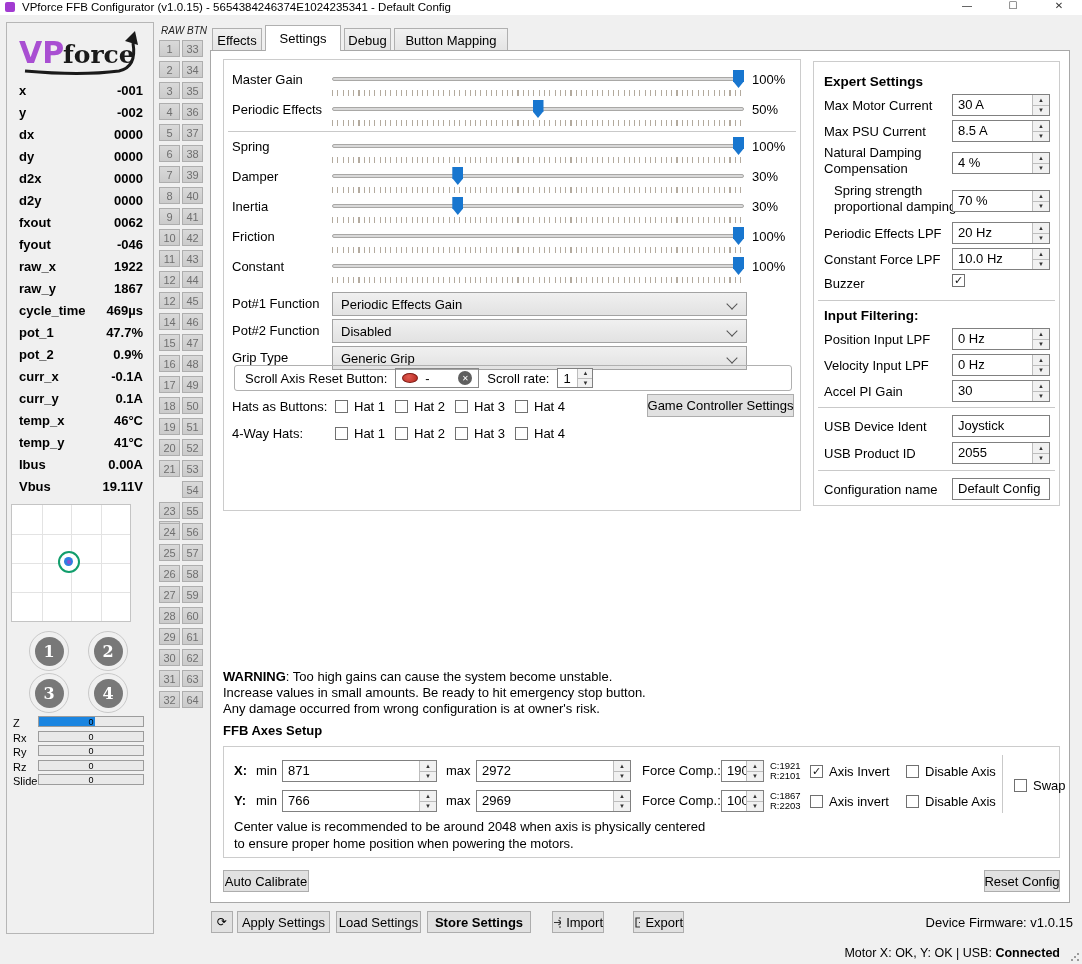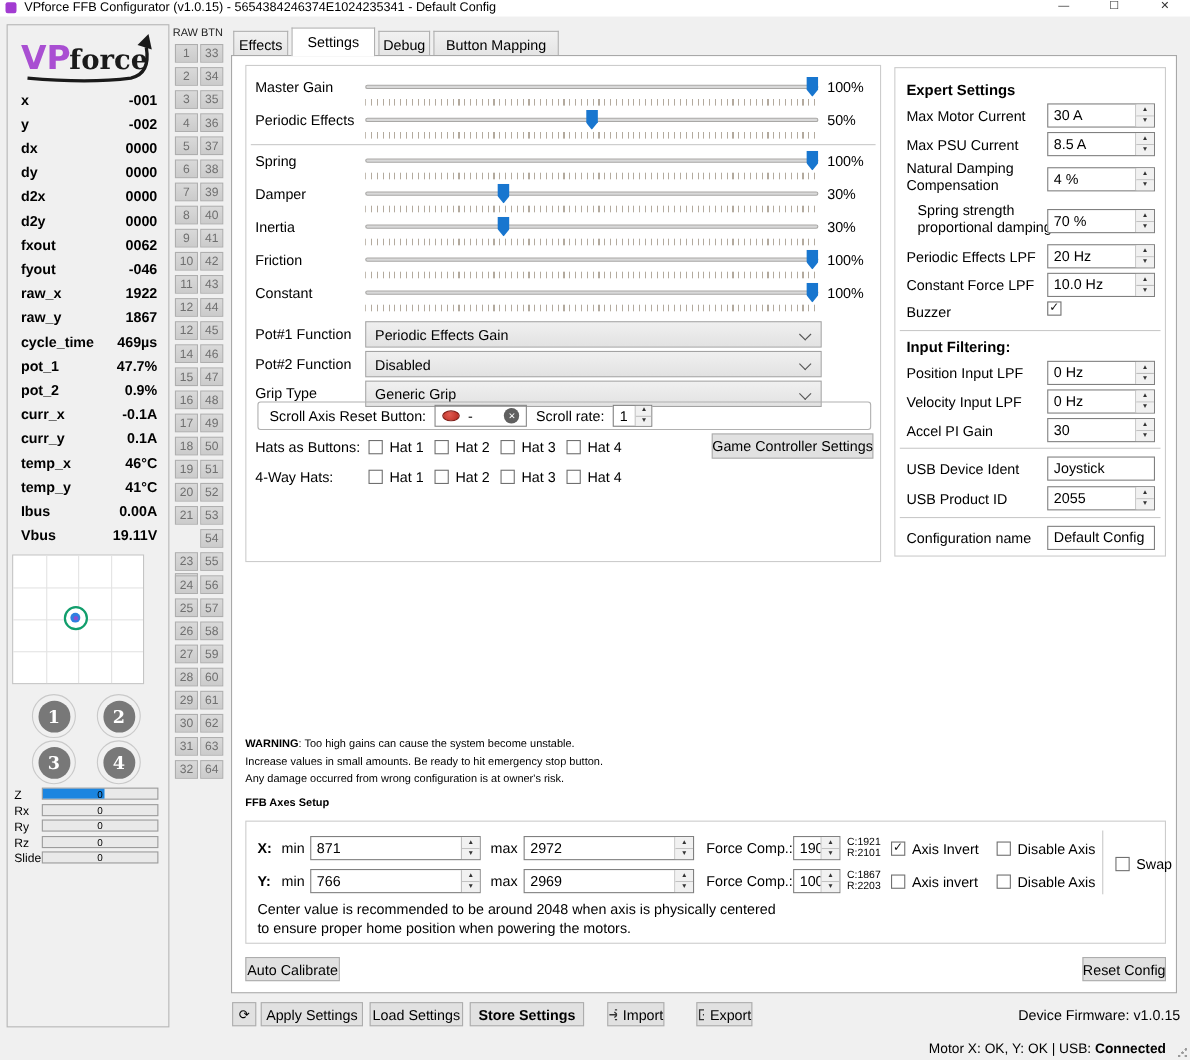--- a/index.html
+++ b/index.html
@@ -24,21 +24,21 @@
   .marker .core{width:4px;height:4px;border-radius:50%;background:#8a4fd0;}
   .jbtn-outer{position:absolute;width:38px;height:38px;border-radius:50%;border:1px solid #c9c9c9;display:flex;align-items:center;justify-content:center;background:#f0f0f0;}
   .jbtn-inner{width:29px;height:29px;border-radius:50%;background:#787878;color:#fff;display:flex;align-items:center;justify-content:center;
               font-family:"DejaVu Serif","Liberation Serif",serif;font-weight:bold;font-size:16px;}
   .barrow-label{position:absolute;left:6px;font-size:11px;line-height:12px;}
   .axisbar{position:absolute;left:31px;width:106px;height:11px;background:#e9e9e9;border:1px solid #9c9c9c;box-sizing:border-box;}
   .axisbar .fill{position:absolute;left:0;top:0;bottom:0;background:#1b85e0;}
   .axisbar .bval{position:absolute;left:0;right:0;top:0;text-align:center;font-size:9px;line-height:10px;color:#000;}
 
   
-  .rawhdr{position:absolute;left:157px;top:25px;width:50px;font-size:10px;text-align:left;color:#222;}
+  .rawhdr{position:absolute;left:157px;top:25px;width:50px;font-size:10px;text-align:right;color:#222;font-style:italic;}
   .rawgrid{position:absolute;left:157px;top:24px;width:50px;height:700px;}
   .rawbox{position:absolute;width:21px;height:17px;background:linear-gradient(#d9d9d9,#cbcbcb);border:1px solid #aeaeae;box-sizing:border-box;
           display:flex;align-items:center;justify-content:center;font-size:11px;color:#6f6f6f;}
 
   
   .tab{position:absolute;top:28px;height:23px;background:linear-gradient(#f1f1f1,#e4e4e4);border:1px solid #b0b0b0;border-bottom:none;
        box-sizing:border-box;display:flex;align-items:center;justify-content:center;font-size:13px;z-index:2;}
   .tab.active{top:25px;height:26px;background:#fff;z-index:4;}
   .tabpage{position:absolute;left:210px;top:50px;width:860px;height:853px;background:#fff;border:1px solid #a8a8a8;box-sizing:border-box;z-index:3;}
 
@@ -79,21 +79,21 @@
 
   .blabel{position:absolute;font-size:13px;line-height:16px;white-space:nowrap;}
   .bold{font-weight:bold;}
   .small9{font-size:9.5px;line-height:10px;}
 
   .scrollbox{position:absolute;border:1px solid #b0b0b0;border-radius:3px;box-sizing:border-box;display:flex;align-items:center;gap:8px;padding:0 0 0 10px;}
   .assignbox{width:84px;height:20px;border:1px solid #888;box-sizing:border-box;display:flex;align-items:center;padding:0 6px;gap:7px;}
   .redbtn{width:16px;height:10px;border-radius:50%;background:radial-gradient(circle at 40% 35%,#e05a50,#b5271e);border:1px solid #7d1a14;box-sizing:border-box;}
   .clearcirc{width:14px;height:14px;border-radius:50%;background:#5f5f5f;color:#fff;font-size:8px;font-weight:bold;display:flex;align-items:center;justify-content:center;margin-left:auto;}
 
-  .warn{position:absolute;font-size:10px;line-height:16px;white-space:nowrap;}
+  .warn{position:absolute;font-size:13px;line-height:16px;white-space:nowrap;}
 
   
   .statusline{position:absolute;font-size:12.5px;white-space:nowrap;}
   .grip{position:absolute;right:2px;bottom:2px;width:10px;height:10px;
         background:radial-gradient(circle at 8px 2px,#9a9a9a 1px,transparent 1.4px),
                    radial-gradient(circle at 8px 8px,#9a9a9a 1px,transparent 1.4px),
                    radial-gradient(circle at 2px 8px,#9a9a9a 1px,transparent 1.4px),
                    radial-gradient(circle at 5px 5px,#9a9a9a 1px,transparent 1.4px);}
 </style>
 </head>

